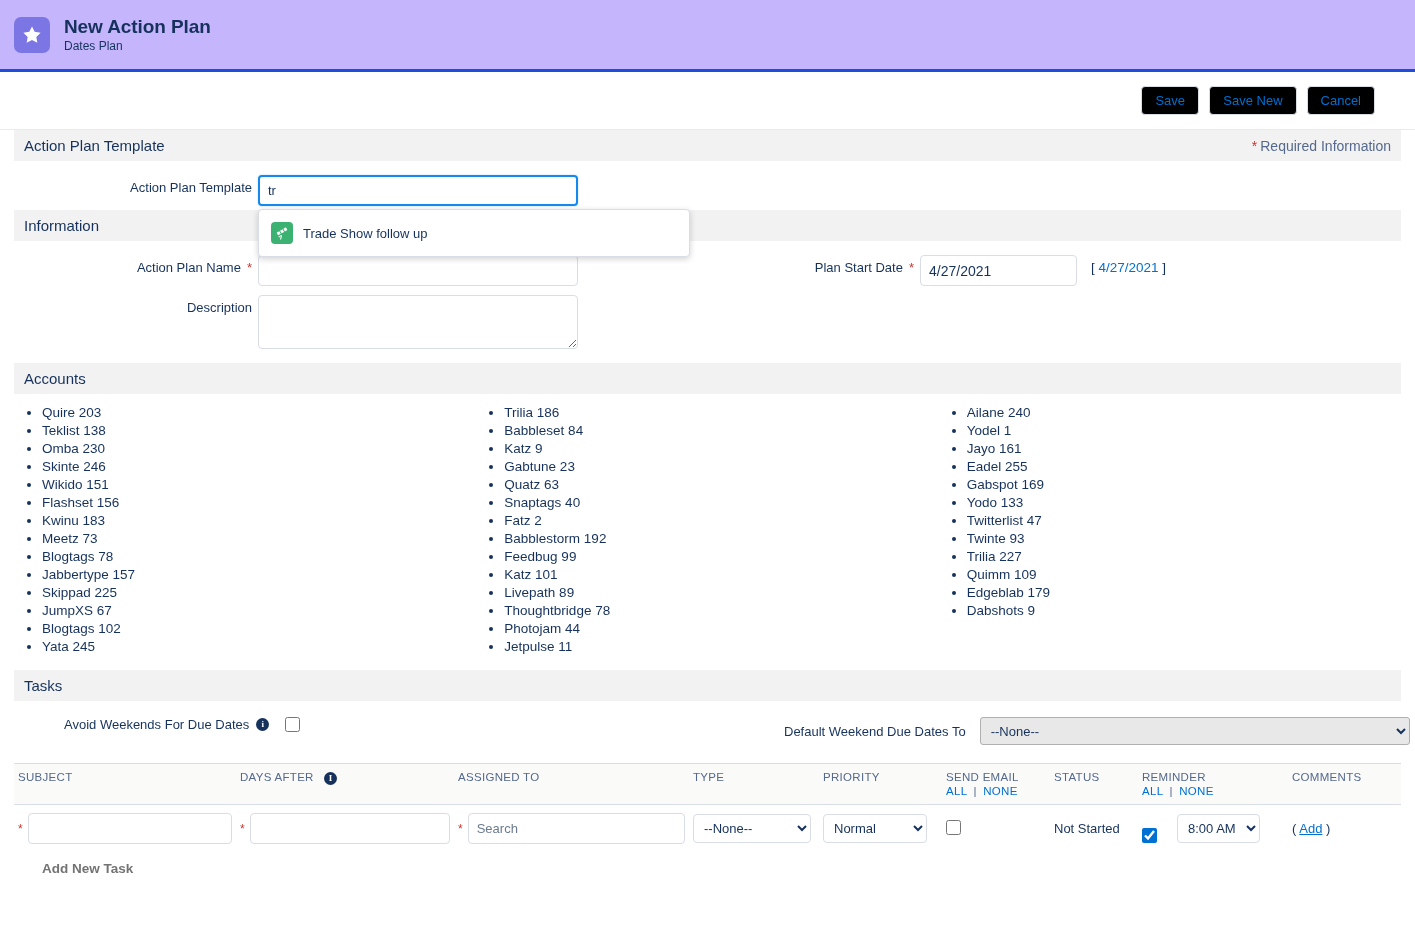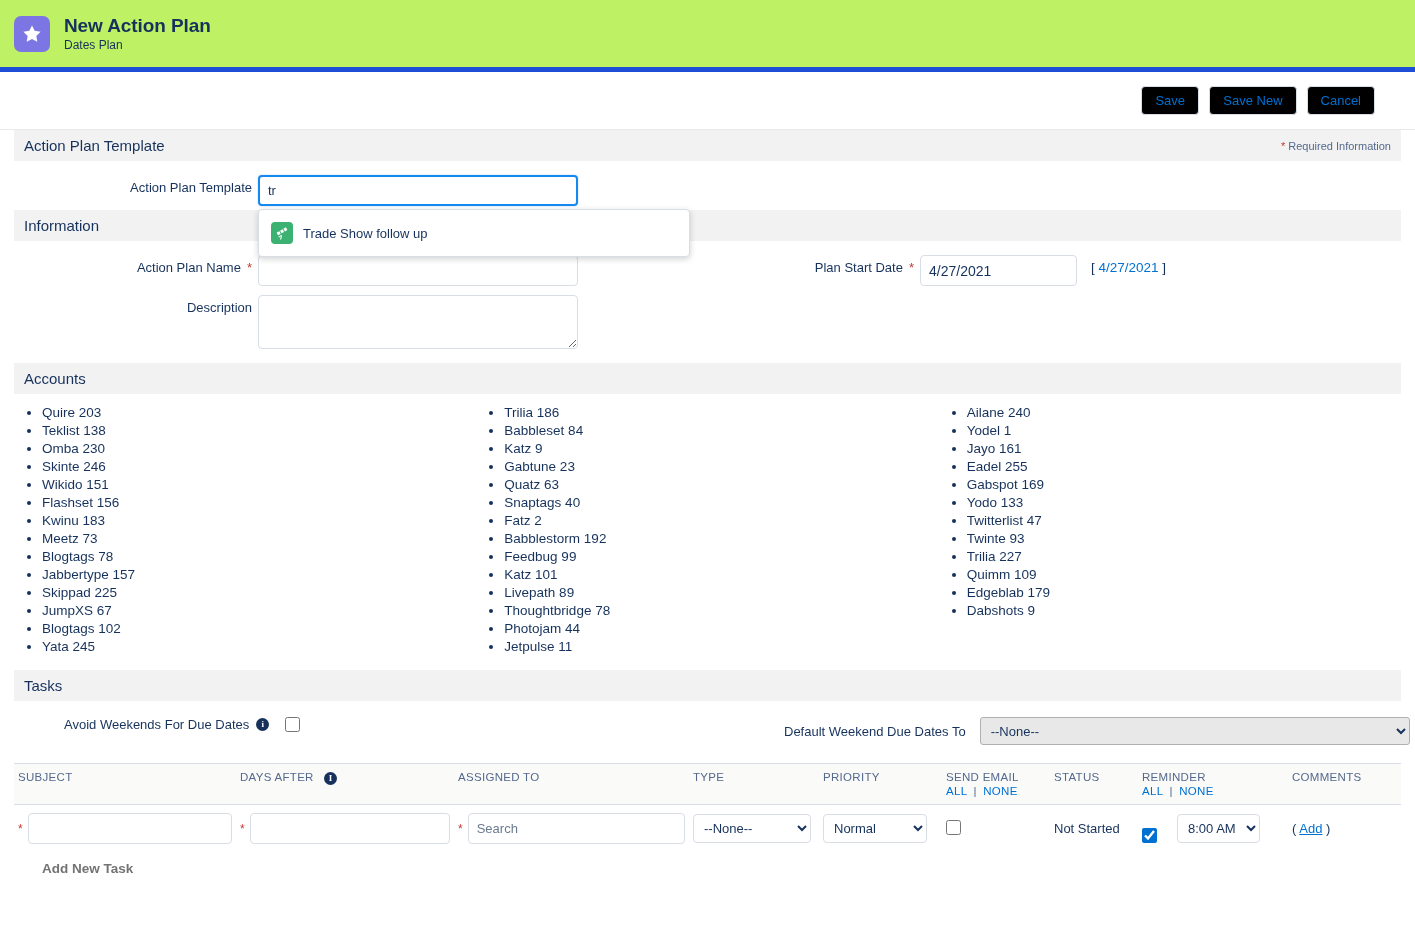--- a/index.html
+++ b/index.html
@@ -9,22 +9,22 @@
     background: #ffffff;
     font-family: "Liberation Sans", sans-serif;
     font-size: 13px;
     color: #16325c;
     overflow: hidden;
   }
 
   
   .page-header {
     height: 72px;
-    background: #bef264;
-    border-bottom: 5px solid #1d4ed8;
+    background: #c4b5fd;
+    border-bottom: 3px solid #1d4ed8;
     display: flex;
     align-items: center;
     padding: 0 0 0 14px;
   }
   .header-icon {
     width: 36px; height: 36px;
     border-radius: 7px;
     background: #7b76e3;
     display: flex; align-items: center; justify-content: center;
     flex: 0 0 auto;
@@ -80,21 +80,21 @@
     align-items: center;
     justify-content: space-between;
     padding: 0 10px 0 10px;
   }
   .section-head .title {
     font-size: 15px;
     color: #16325c;
     font-weight: normal;
   }
   .required-note {
-    font-size: 11px;
+    font-size: 14px;
     color: #54698d;
   }
   .required-note .star { color: #c23934; margin-right: 3px; }
 
   
   .form-area { position: relative; padding: 14px 0 4px 0; }
   .field-row { display: flex; align-items: flex-start; }
   .field-label {
     width: 258px;
     text-align: right;

